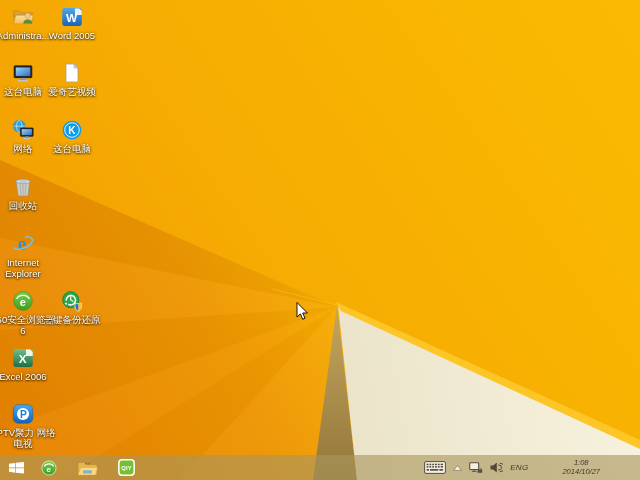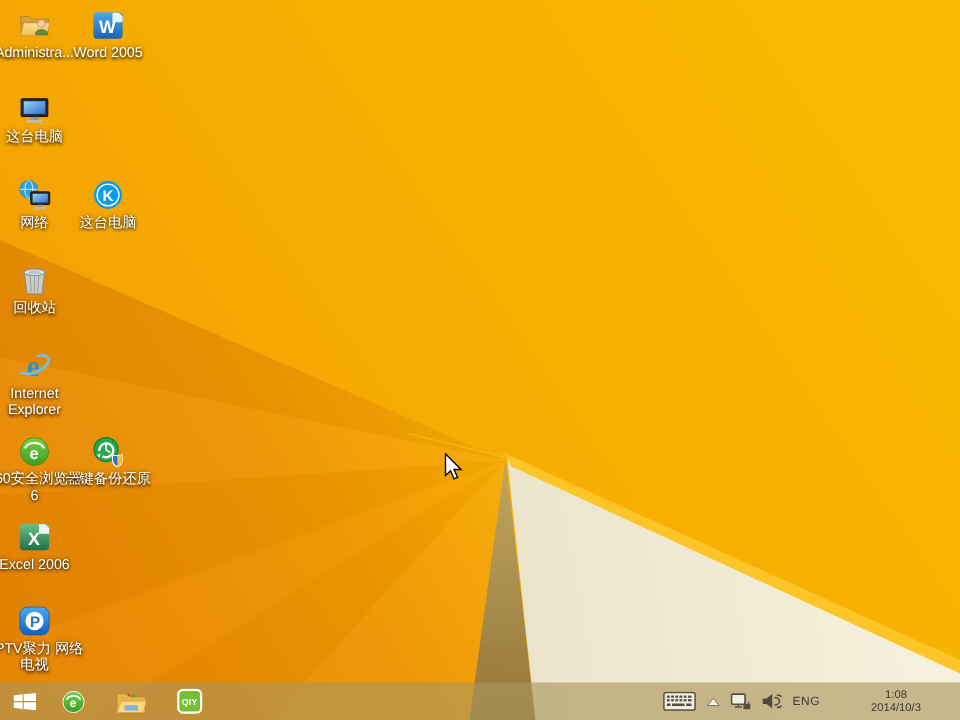--- a/index.html
+++ b/index.html
@@ -7,21 +7,21 @@
   .desktop{position:relative;width:640px;height:480px;overflow:hidden;background:#F5AB02;}
   .bg{position:absolute;left:0;top:0;}
   
   .icon-cell{position:absolute;width:66px;display:flex;flex-direction:column;align-items:center;}
   .icon-art{width:22px;height:22px;flex:none;}
   .icon-label{margin-top:3px;font-size:9.5px;line-height:10.5px;color:#fff;text-align:center;
     max-width:66px;text-shadow:0 1px 2px rgba(0,0,0,.85),0 0 3px rgba(0,0,0,.5);word-break:break-word;}
   
   .taskbar{position:absolute;left:0;bottom:0;width:640px;height:25px;background:rgba(170,150,92,0.62);}
   .tb-btn{position:absolute;top:0;height:25px;display:flex;align-items:center;justify-content:center;}
-  .tray{position:absolute;right:0;top:0;height:25px;display:flex;align-items:center;gap:7px;padding-right:26px;}
+  .tray{position:absolute;right:0;top:0;height:25px;display:flex;align-items:center;gap:7px;padding-right:40px;font-style:italic;}
   .tray-text{font-size:8px;color:#3E382B;letter-spacing:.3px;}
   .clock{display:flex;flex-direction:column;align-items:center;justify-content:center;
     font-size:7.5px;line-height:8.5px;color:#3E382B;margin-left:27px;}
   .cursor{position:absolute;left:296px;top:302px;}
 </style>
 </head>
 <body>
 
 <div class="desktop">
 
@@ -177,20 +177,27 @@
 
   <div class="icon-cell" style="left:39px;top:6px">
     <svg class="icon-art" viewBox="0 0 26 26">
       <rect x="1.5" y="2.5" width="23" height="21" rx="3" fill="url(#gBlueSq)"></rect>
       <path d="M16.5,3 h5 l3,3 v4.5 h-8 z" fill="#F4F7FA" opacity="0.95"></path>
       <text x="12.5" y="19" text-anchor="middle" font-size="14" font-weight="bold" fill="#fff">W</text>
     </svg>
     <span class="icon-label">Word 2005</span>
   </div>
 
+  <div class="icon-cell" style="left:39px;top:62px">
+    <svg class="icon-art" viewBox="0 0 26 26">
+      <path d="M6,2.5 h9.5 L20,7 v16.5 H6 Z" fill="#fff" stroke="#9AA0A6" stroke-width="0.8"></path>
+      <path d="M15.5,2.5 L20,7 h-4.5 Z" fill="#DFE3E6" stroke="#9AA0A6" stroke-width="0.8"></path>
+    </svg>
+    <span class="icon-label">爱奇艺视频</span>
+  </div>
 
   <div class="icon-cell" style="left:39px;top:119px">
     <svg class="icon-art" viewBox="0 0 26 26">
       <circle cx="13" cy="13" r="11" fill="#0C9BE8"></circle>
       <circle cx="13" cy="13" r="8.6" fill="none" stroke="#fff" stroke-width="1.1" opacity="0.95"></circle>
       <text x="13" y="17.6" text-anchor="middle" font-size="12" font-weight="bold" fill="#fff">K</text>
     </svg>
     <span class="icon-label">这台电脑</span>
   </div>
 
@@ -286,18 +293,18 @@
       <div style="display:flex">
         <svg width="13" height="11" viewBox="0 0 13 11">
           <path d="M0.5,3.6 h2.6 L6.8,0.6 v9.8 L3.1,7.4 H0.5 Z" fill="#4E4839"></path>
           <path d="M8.3,3 a3.2,2.4 0 0 1 0,5" stroke="#4E4839" stroke-width="1" fill="none"></path>
           <path d="M9.9,1.4 a5,4.1 0 0 1 0,8.2" stroke="#4E4839" stroke-width="1" fill="none"></path>
         </svg>
       </div>
       <div class="tray-text">ENG</div>
       <div class="clock">
         <span>1:08</span>
-        <span>2014/10/3</span>
+        <span>2014/10/27</span>
       </div>
     </div>
   </div>
 
 </div>
 
 </body></html>

